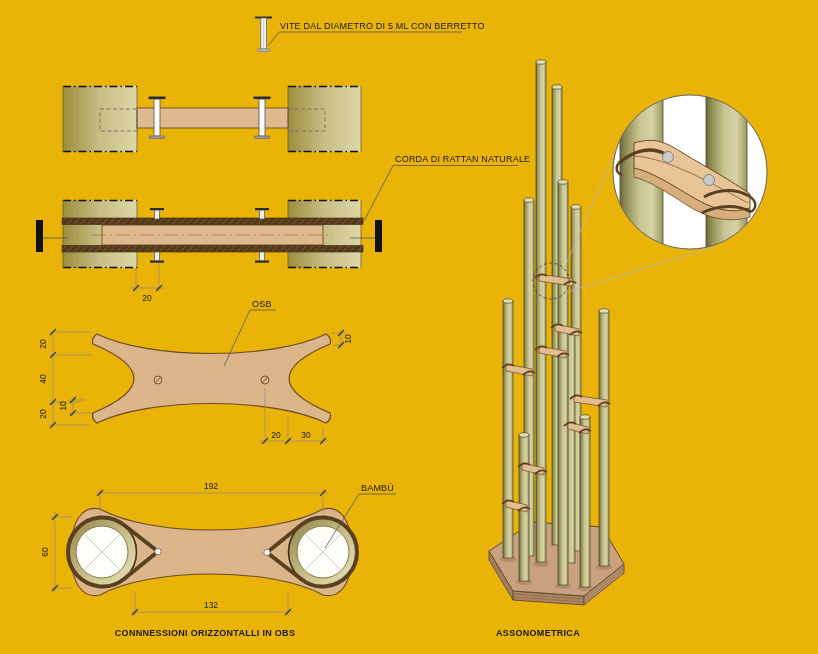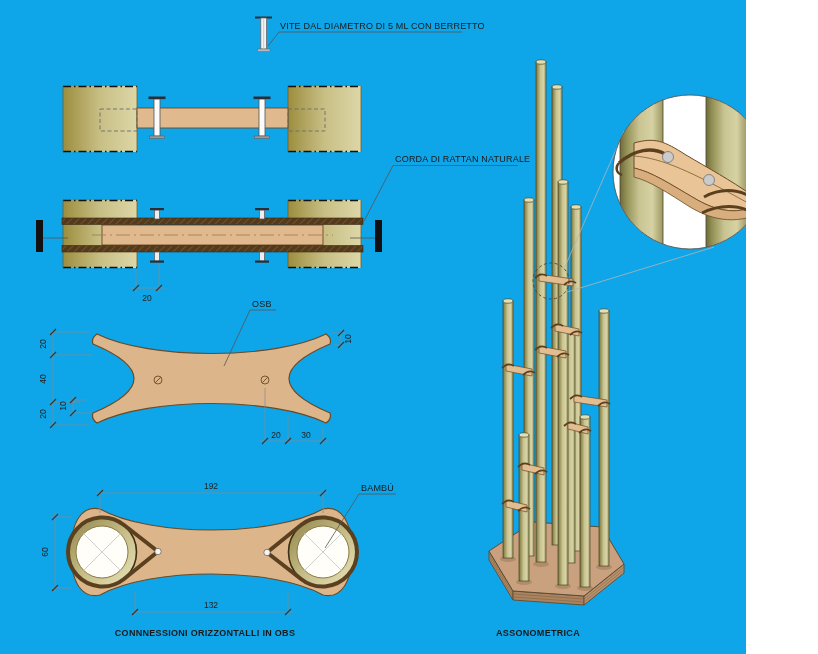--- a/index.html
+++ b/index.html
@@ -1,16 +1,16 @@
 <!DOCTYPE html>
 <html><head>
 <meta charset="utf-8">
 <style>
   html,body{margin:0;padding:0;background:#fff;}
-  #stage{position:relative;width:746px;height:654px;background:#0ea5e9;overflow:hidden;
+  #stage{position:relative;width:818px;height:654px;background:#eab308;overflow:hidden;
          font-family:"Liberation Sans",sans-serif;}
   svg{position:absolute;left:0;top:0;}
   text{font-family:"Liberation Sans",sans-serif;fill:#1a1a1a;}
   .note{font-size:9px;letter-spacing:.2px;}
   .dim{font-size:8.5px;fill:#222;}
   .cap{font-size:9px;font-weight:bold;letter-spacing:.3px;}
   .dimline{stroke:#8a8a8a;stroke-width:.7;fill:none;}
   .tick{stroke:#333;stroke-width:1.1;}
   .leader{stroke:#555;stroke-width:.8;fill:none;}
 </style>

